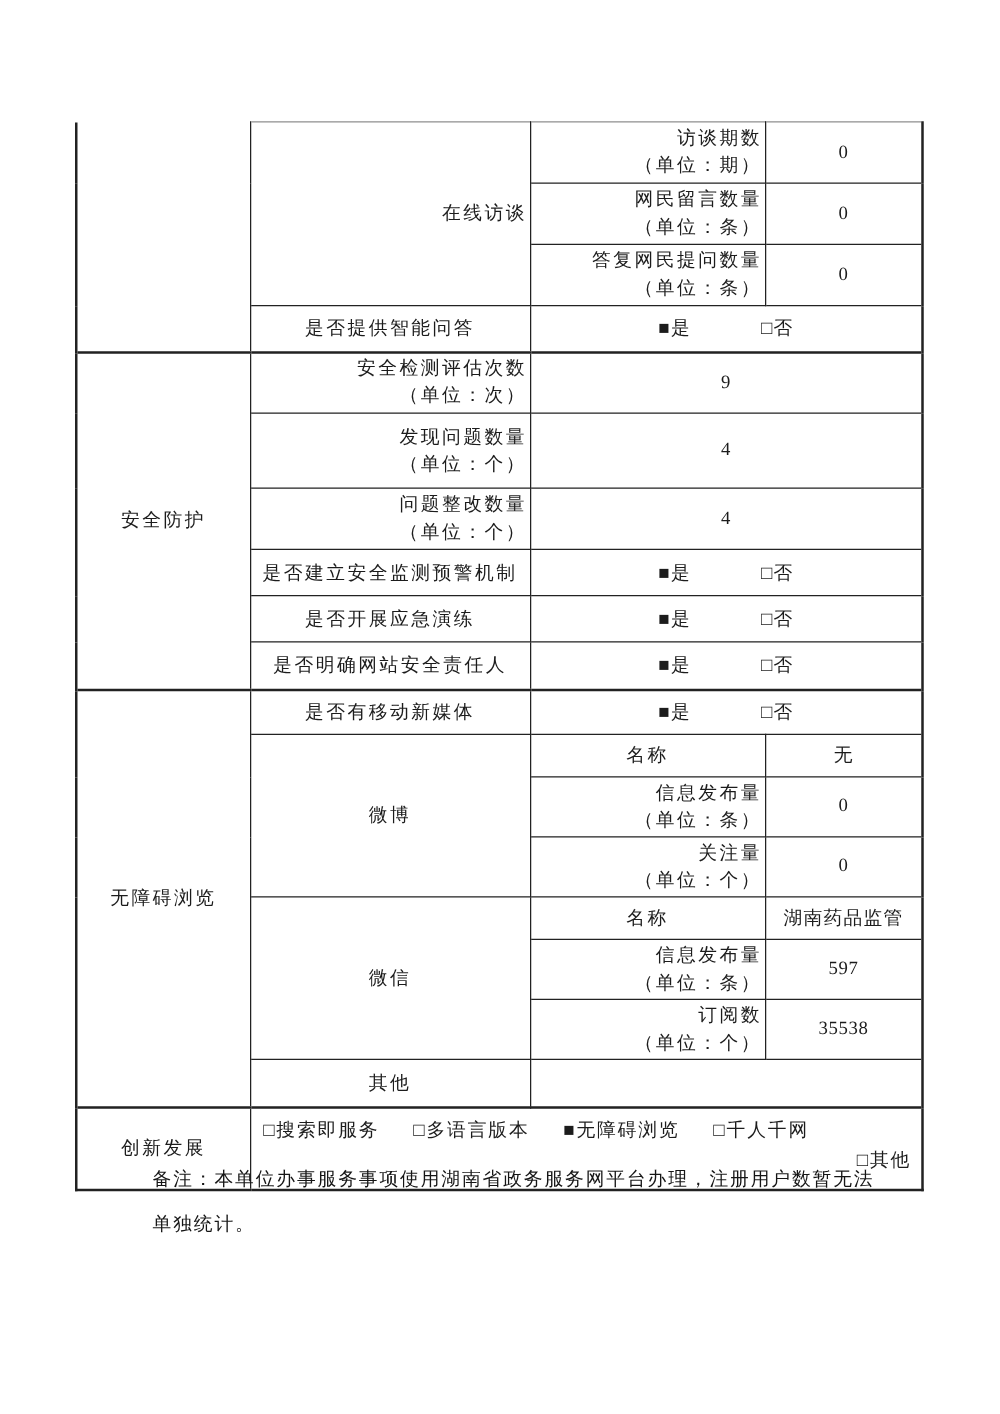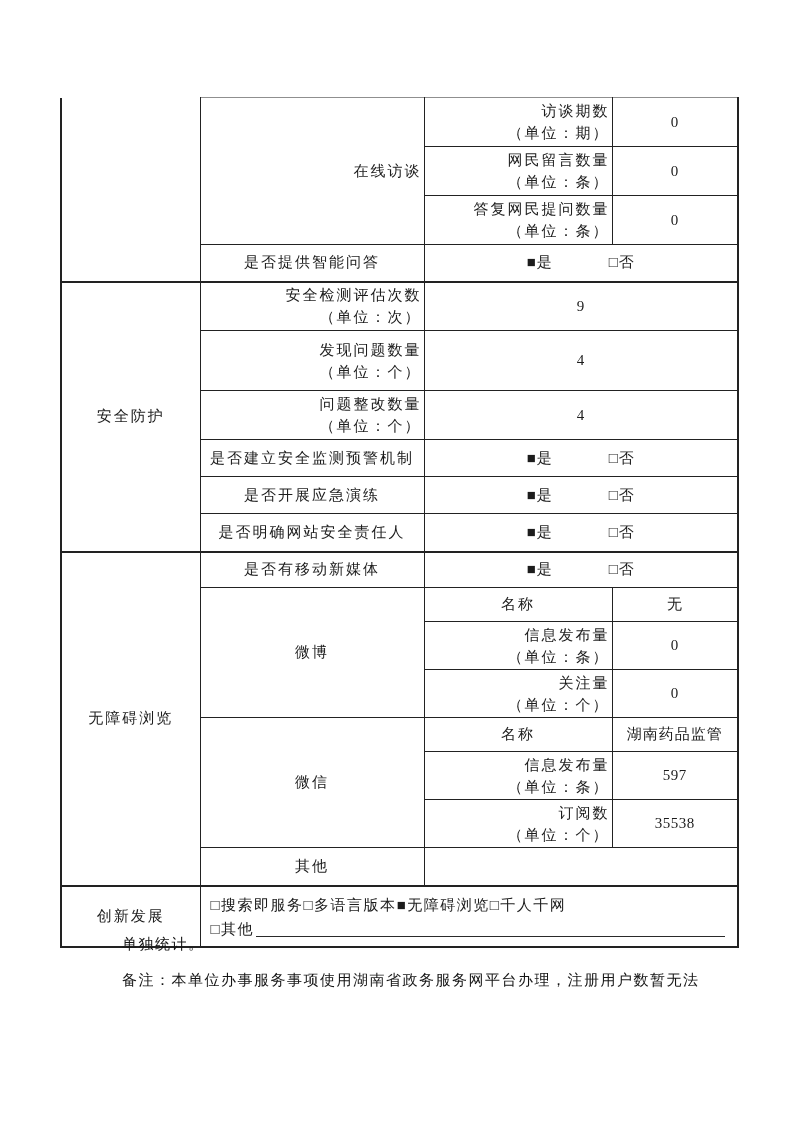--- a/index.html
+++ b/index.html
@@ -28,22 +28,22 @@
   td.edge-r { border-right-width:2px; }
   tr.sec-top > td { border-top-width:2px; }
   tr.row-last > td { border-bottom-width:2px; }
   td.no-top { border-top:none; }
   tr.page-split > td.split { border-top:1px solid #8f8f8f; }
 
   .ans { display:flex; justify-content:center; align-items:center; gap:56px; letter-spacing:1px; }
   .ans .box-yes,.ans .box-no { white-space:nowrap; }
 
   td.innov-cell { text-align:left; padding:6px 8px 5px 10px; }
-  .innov-line1 { display:flex; line-height:24px; letter-spacing:1.5px; white-space:nowrap; }
-  .innov-line2 { display:flex; align-items:flex-end; line-height:24px; letter-spacing:1.5px; }
+  .innov-line1 { display:flex; gap:27px; line-height:24px; letter-spacing:1.5px; white-space:nowrap; }
+  .innov-line2 { display:flex; align-items:flex-end; line-height:24px; letter-spacing:1.5px;flex-direction:column; }
   .fill-line { flex:1; border-bottom:1px solid #2a2a2a; margin:0 4px 4px 2px; height:14px; }
 
   .note {
     position:absolute; left:122px; top:926px; width:630px;
     font-size:15px; letter-spacing:1.5px; line-height:36px; color:#151515;
   }
 </style>
 </head>
 <body>
 
@@ -209,17 +209,17 @@
             <span>□其他</span>
             <span class="fill-line"></span>
           </div>
         </td>
       </tr>
 
     </tbody>
   </table>
 
   <div class="note">
+    <div>备注：本单位办事服务事项使用湖南省政务服务网平台办理，注册用户数暂无法</div>
     <div>单独统计。</div>
-    <div>备注：本单位办事服务事项使用湖南省政务服务网平台办理，注册用户数暂无法</div>
   </div>
 
 </div>
 
 </body></html>

